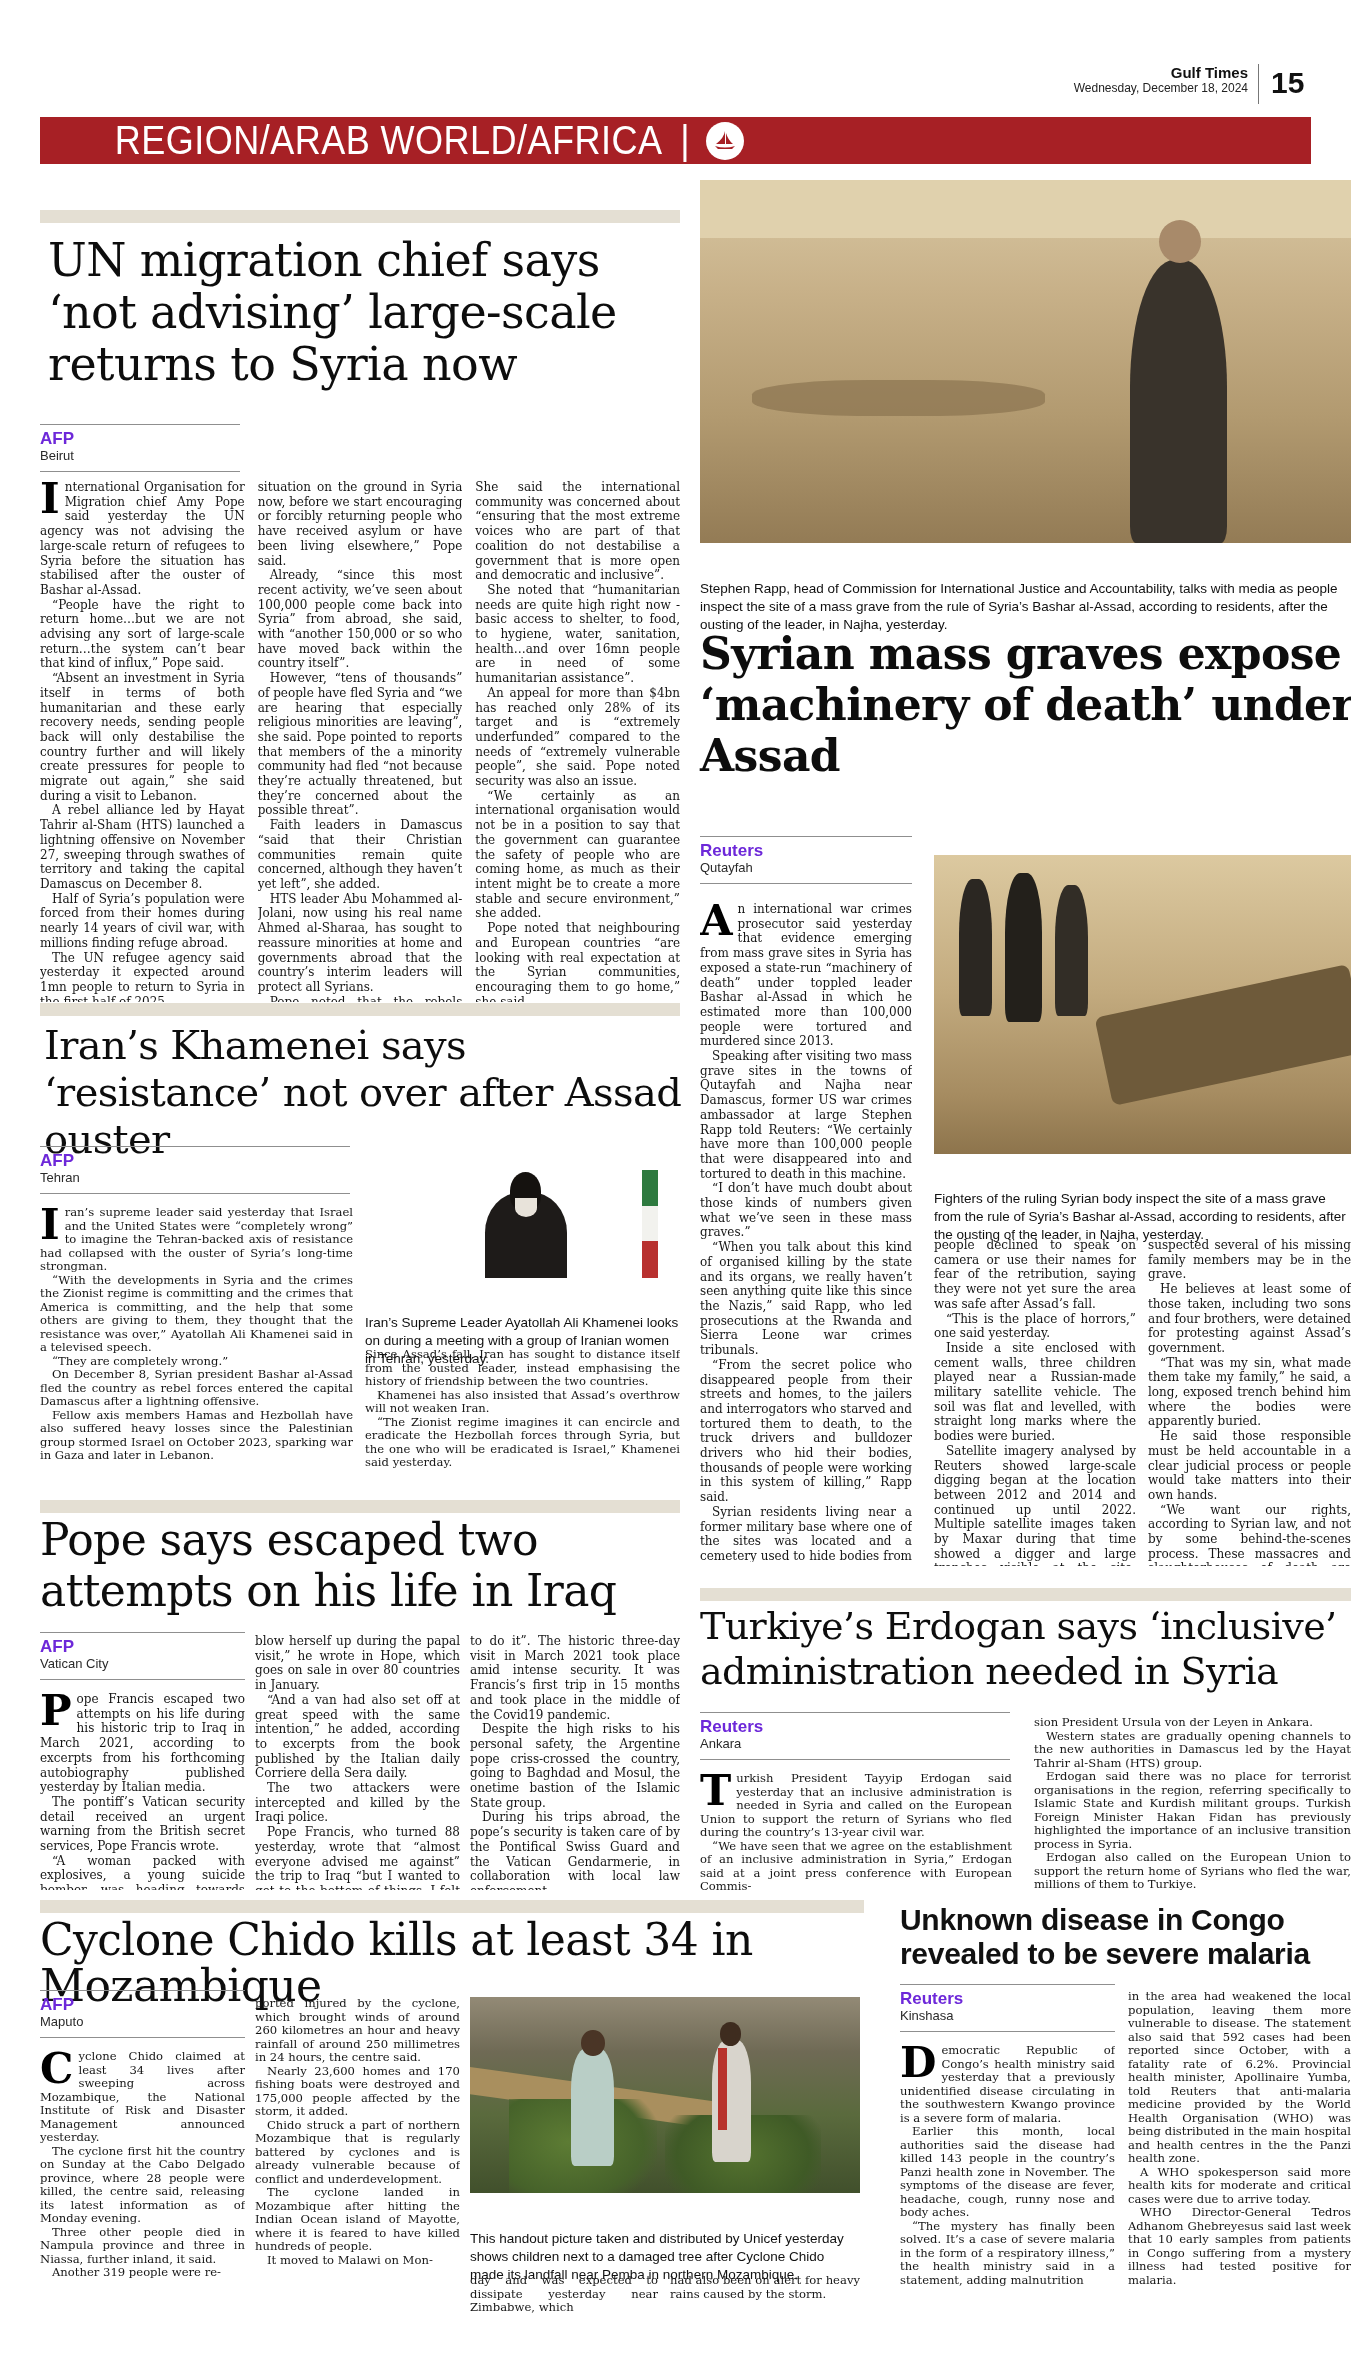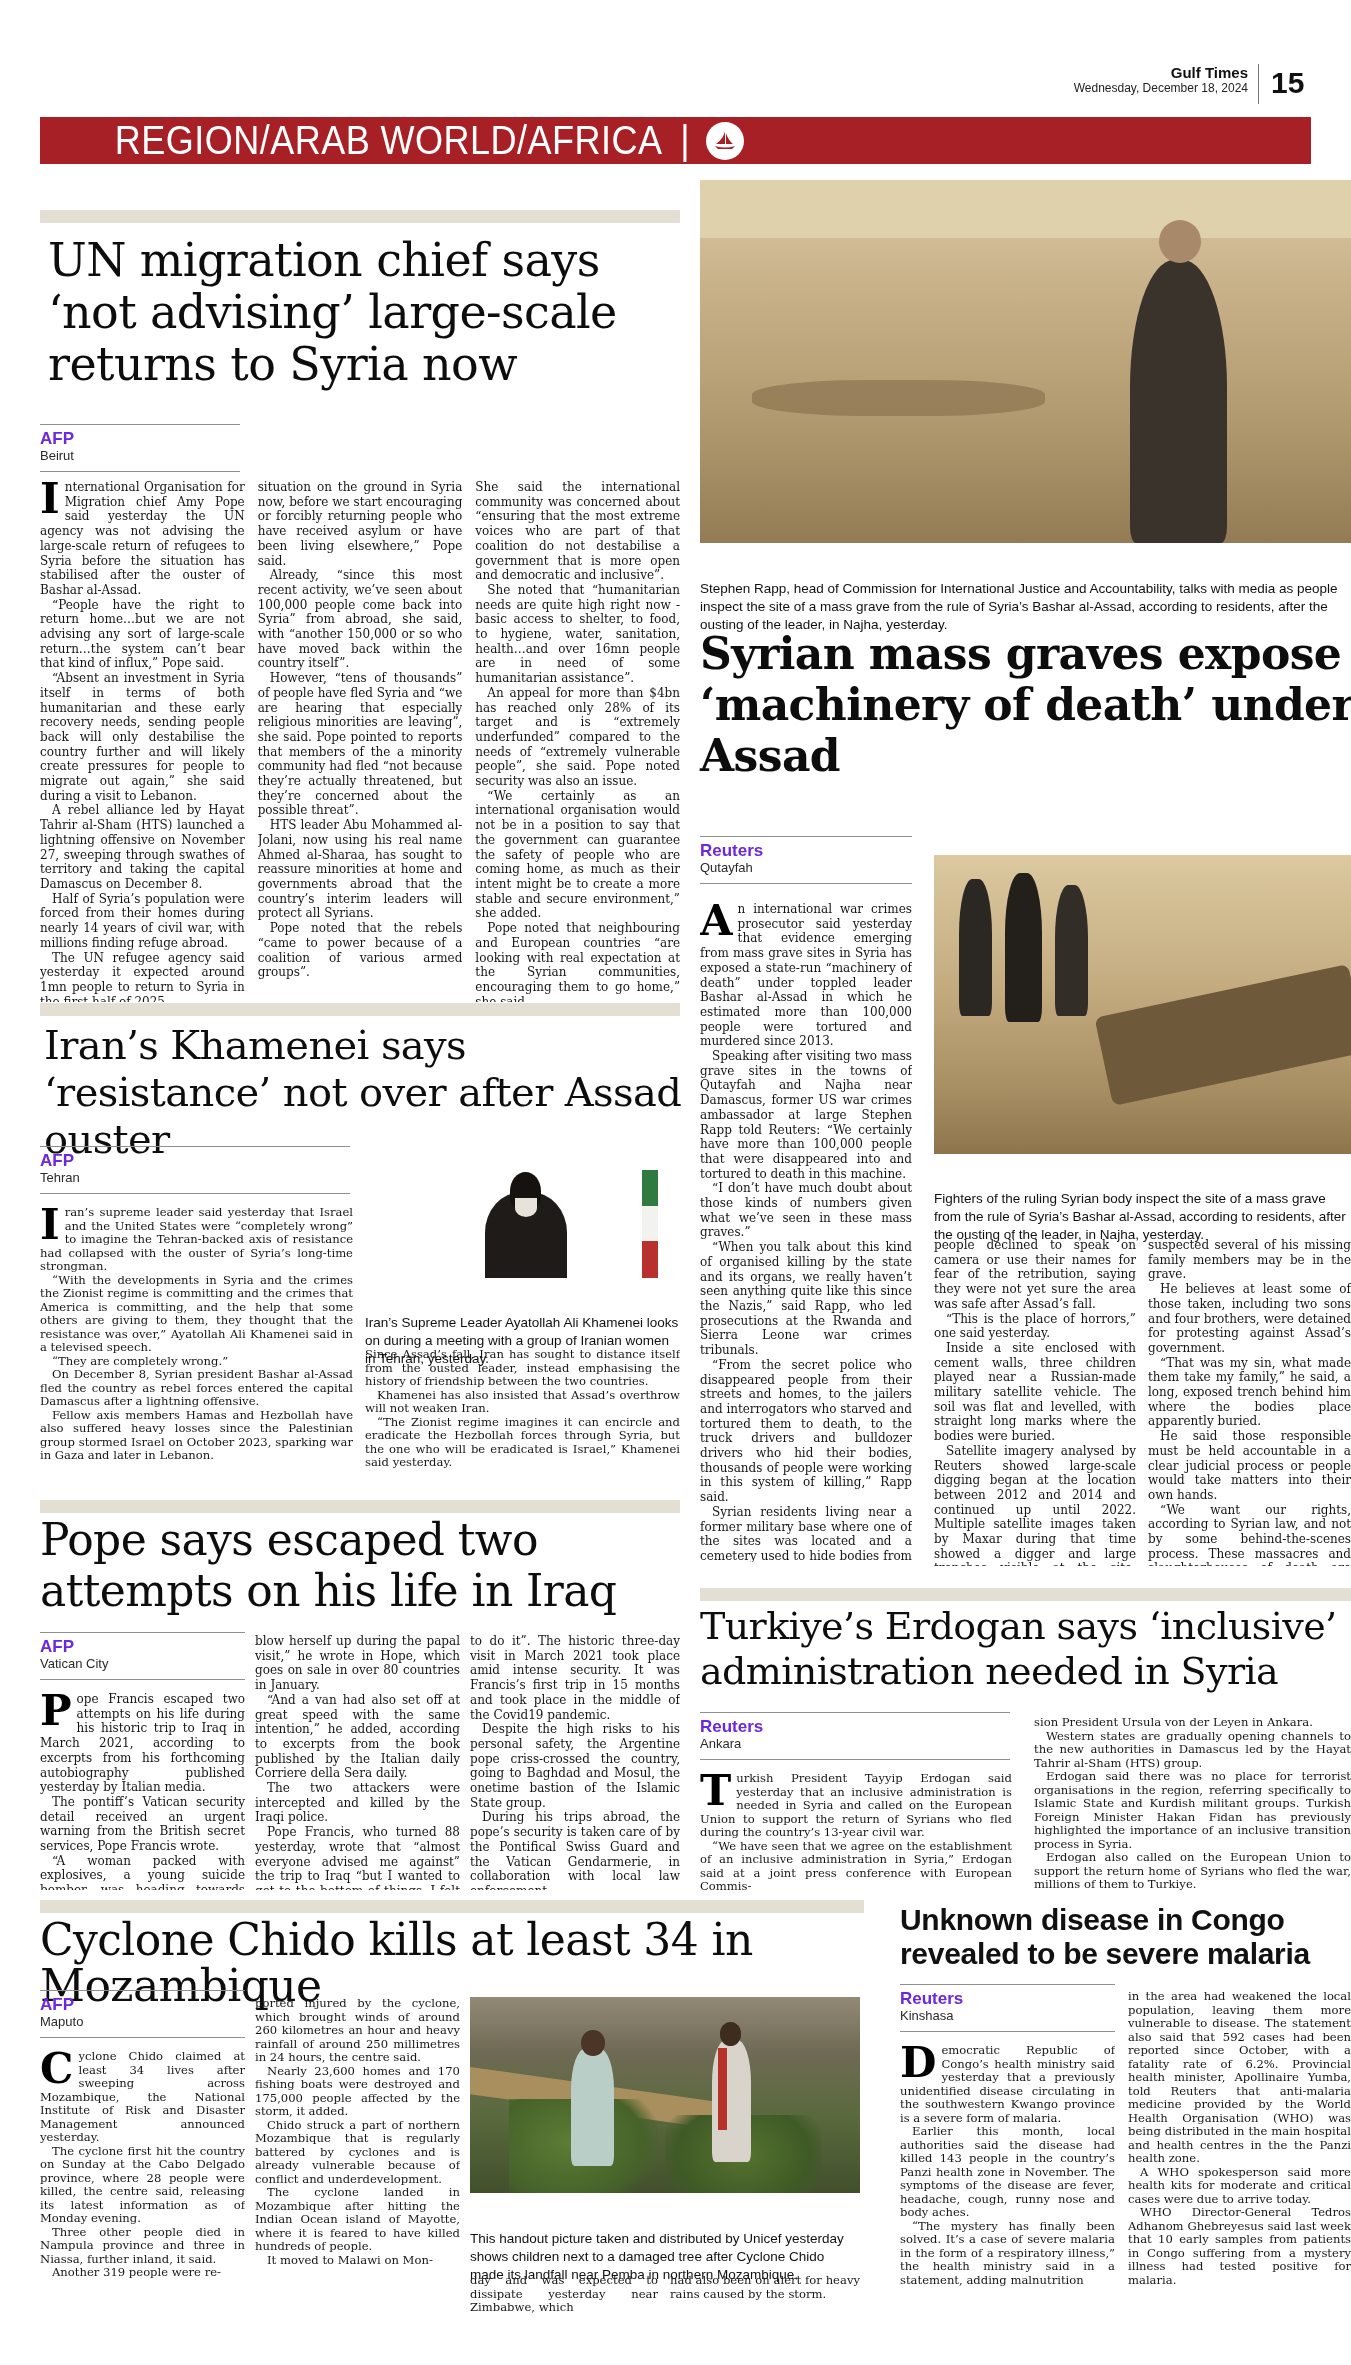--- a/index.html
+++ b/index.html
@@ -83,20 +83,21 @@
       <p>“People have the right to return home…but we are not advising any sort of large-scale return…the system can’t bear that kind of influx,” Pope said.</p>
       <p>“Absent an investment in Syria itself in terms of both humanitarian and these early recovery needs, sending people back will only destabilise the country further and will likely create pressures for people to migrate out again,” she said during a visit to Lebanon.</p>
       <p>A rebel alliance led by Hayat Tahrir al-Sham (HTS) launched a lightning offensive on November 27, sweeping through swathes of territory and taking the capital Damascus on December 8.</p>
       <p>Half of Syria’s population were forced from their homes during nearly 14 years of civil war, with millions finding refuge abroad.</p>
       <p>The UN refugee agency said yesterday it expected around 1mn people to return to Syria in the first half of 2025.</p>
     </div>
   <div class="bodytxt">
       <p>situation on the ground in Syria now, before we start encouraging or forcibly returning people who have received asylum or have been living elsewhere,” Pope said.</p>
       <p>Already, “since this most recent activity, we’ve seen about 100,000 people come back into Syria” from abroad, she said, with “another 150,000 or so who have moved back within the country itself”.</p>
       <p>However, “tens of thousands” of people have fled Syria and “we are hearing that especially religious minorities are leaving”, she said. Pope pointed to reports that members of the a minority community had fled “not because they’re actually threatened, but they’re concerned about the possible threat”.</p>
+      <p>Faith leaders in Damascus “said that their Christian communities remain quite concerned, although they haven’t yet left”, she added.</p>
       <p>HTS leader Abu Mohammed al-Jolani, now using his real name Ahmed al-Sharaa, has sought to reassure minorities at home and governments abroad that the country’s interim leaders will protect all Syrians.</p>
       <p>Pope noted that the rebels “came to power because of a coalition of various armed groups”.</p>
     </div>
   <div class="bodytxt">
       <p>She said the international community was concerned about “ensuring that the most extreme voices who are part of that coalition do not destabilise a government that is more open and democratic and inclusive”.</p>
       <p>She noted that “humanitarian needs are quite high right now - basic access to shelter, to food, to hygiene, water, sanitation, health…and over 16mn people are in need of some humanitarian assistance”.</p>
       <p>An appeal for more than $4bn has reached only 28% of its target and is “extremely underfunded” compared to the needs of “extremely vulnerable people”, she said. Pope noted security was also an issue.</p>
       <p>“We certainly as an international organisation would not be in a position to say that the government can guarantee the safety of people who are coming home, as much as their intent might be to create a more stable and secure environment,” she added.</p>
       <p>Pope noted that neighbouring and European countries “are looking with real expectation at the Syrian communities, encouraging them to go home,” she said.</p>
     </div>
@@ -134,21 +135,21 @@
 <div class="abs cap" style="left:934px;top:1160px;width:417px;">Fighters of the ruling Syrian body inspect the site of a mass grave from the rule of Syria’s Bashar al-Assad, according to residents, after the ousting of the leader, in Najha, yesterday.</div>
 <div class="abs bodytxt" style="left:934px;top:1238px;width:202px;height:328px;">
     <p>people declined to speak on camera or use their names for fear of the retribution, saying they were not yet sure the area was safe after Assad’s fall.</p>
     <p>“This is the place of horrors,” one said yesterday.</p>
     <p>Inside a site enclosed with cement walls, three children played near a Russian-made military satellite vehicle. The soil was flat and levelled, with straight long marks where the bodies were buried.</p>
     <p>Satellite imagery analysed by Reuters showed large-scale digging began at the location between 2012 and 2014 and continued up until 2022. Multiple satellite images taken by Maxar during that time showed a digger and large trenches visible at the site, along with three or four large trucks.</p>
   </div>
 <div class="abs bodytxt" style="left:1148px;top:1238px;width:203px;height:328px;">
     <p>suspected several of his missing family members may be in the grave.</p>
     <p>He believes at least some of those taken, including two sons and four brothers, were detained for protesting against Assad’s government.</p>
-    <p>“That was my sin, what made them take my family,” he said, a long, exposed trench behind him where the bodies place apparently buried.</p>
+    <p>“That was my sin, what made them take my family,” he said, a long, exposed trench behind him where the bodies were apparently buried.</p>
     <p>He said those responsible must be held accountable in a clear judicial process or people would take matters into their own hands.</p>
     <p>“We want our rights, according to Syrian law, and not by some behind-the-scenes process. These massacres and slaughterhouses of death are unacceptable to anyone with humanity,” he said. “We want reputable organisations to come so this isn’t covered up.”</p>
   </div>
 
 <div class="abs bar" style="left:40px;top:1003px;width:640px;"></div>
 <h1 class="abs hl" id="hl3" style="margin:4px;font-weight:normal;">Iran’s Khamenei says ‘resistance’ not over after Assad ouster</h1>
 <div class="abs byline" style="left:40px;top:1146px;width:310px;">
   <div class="ag">AFP</div>
   <div class="loc">Tehran</div>
 </div>

